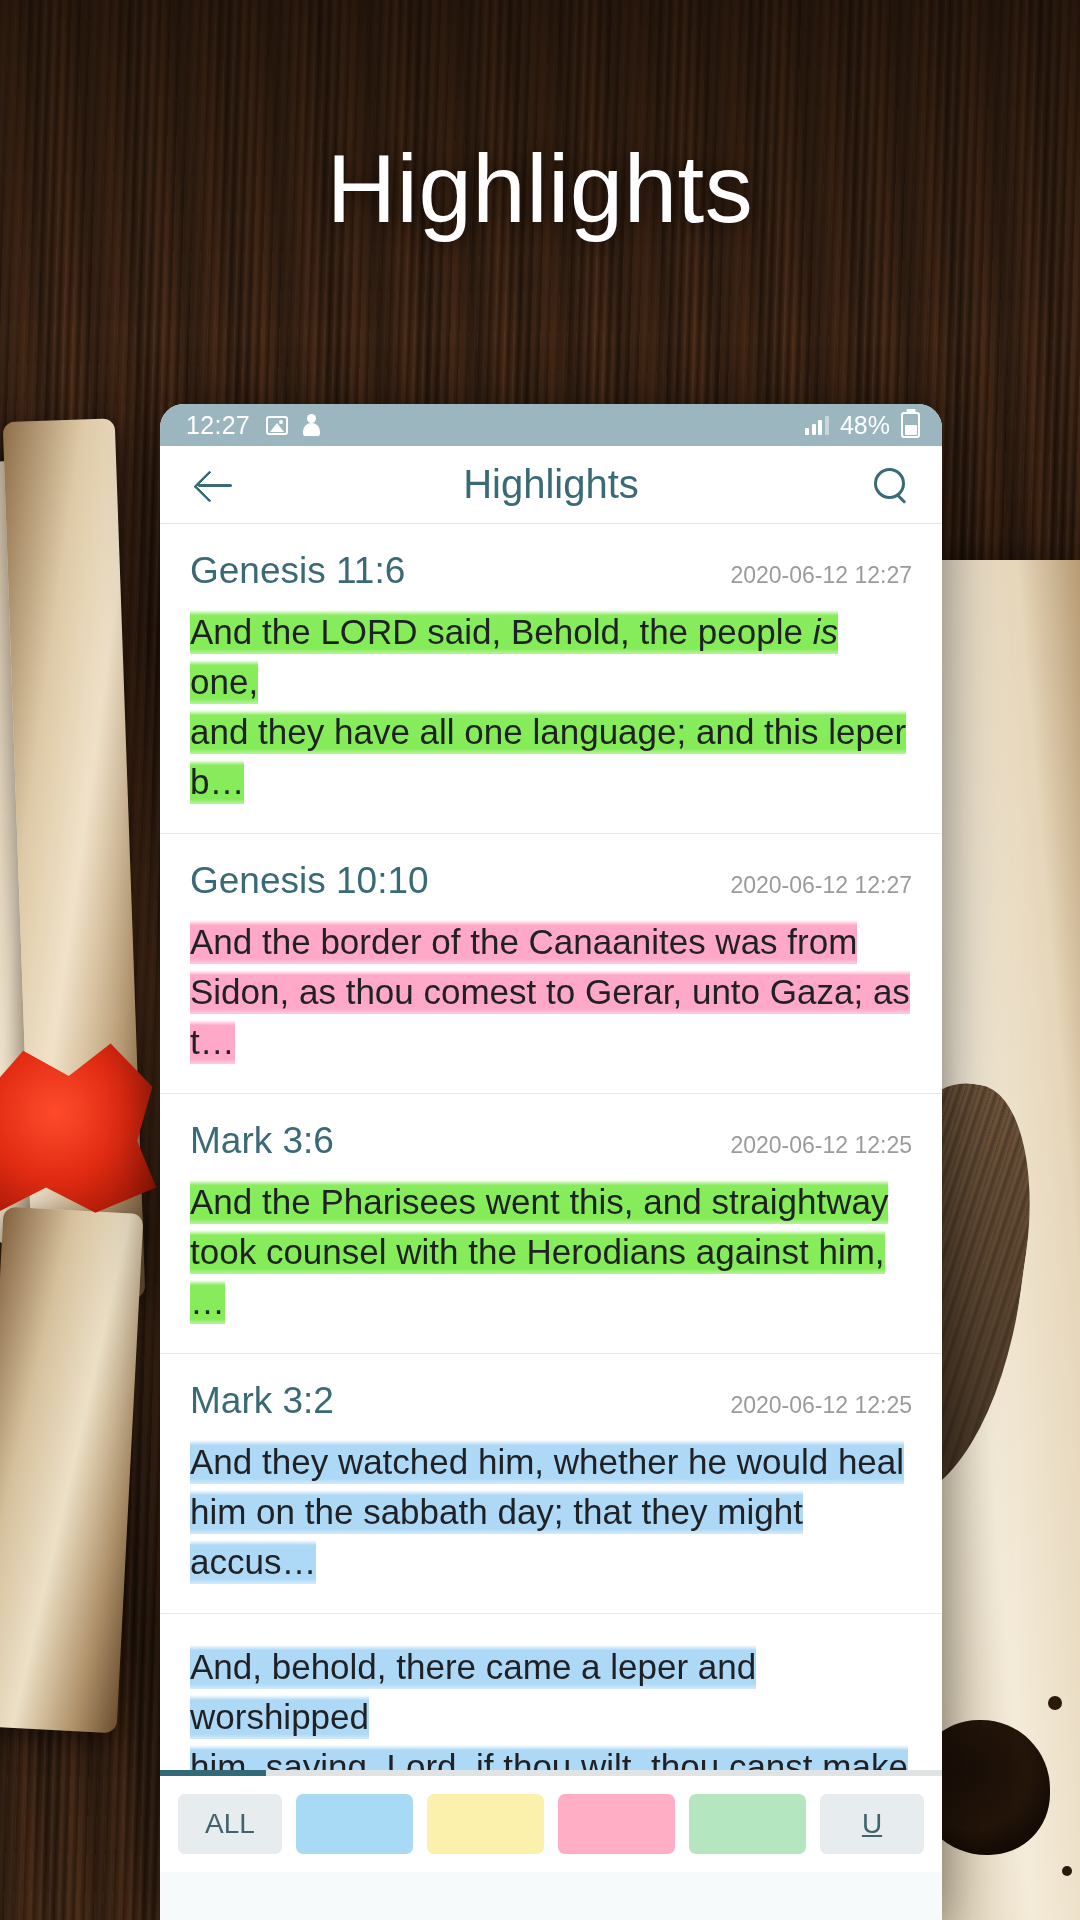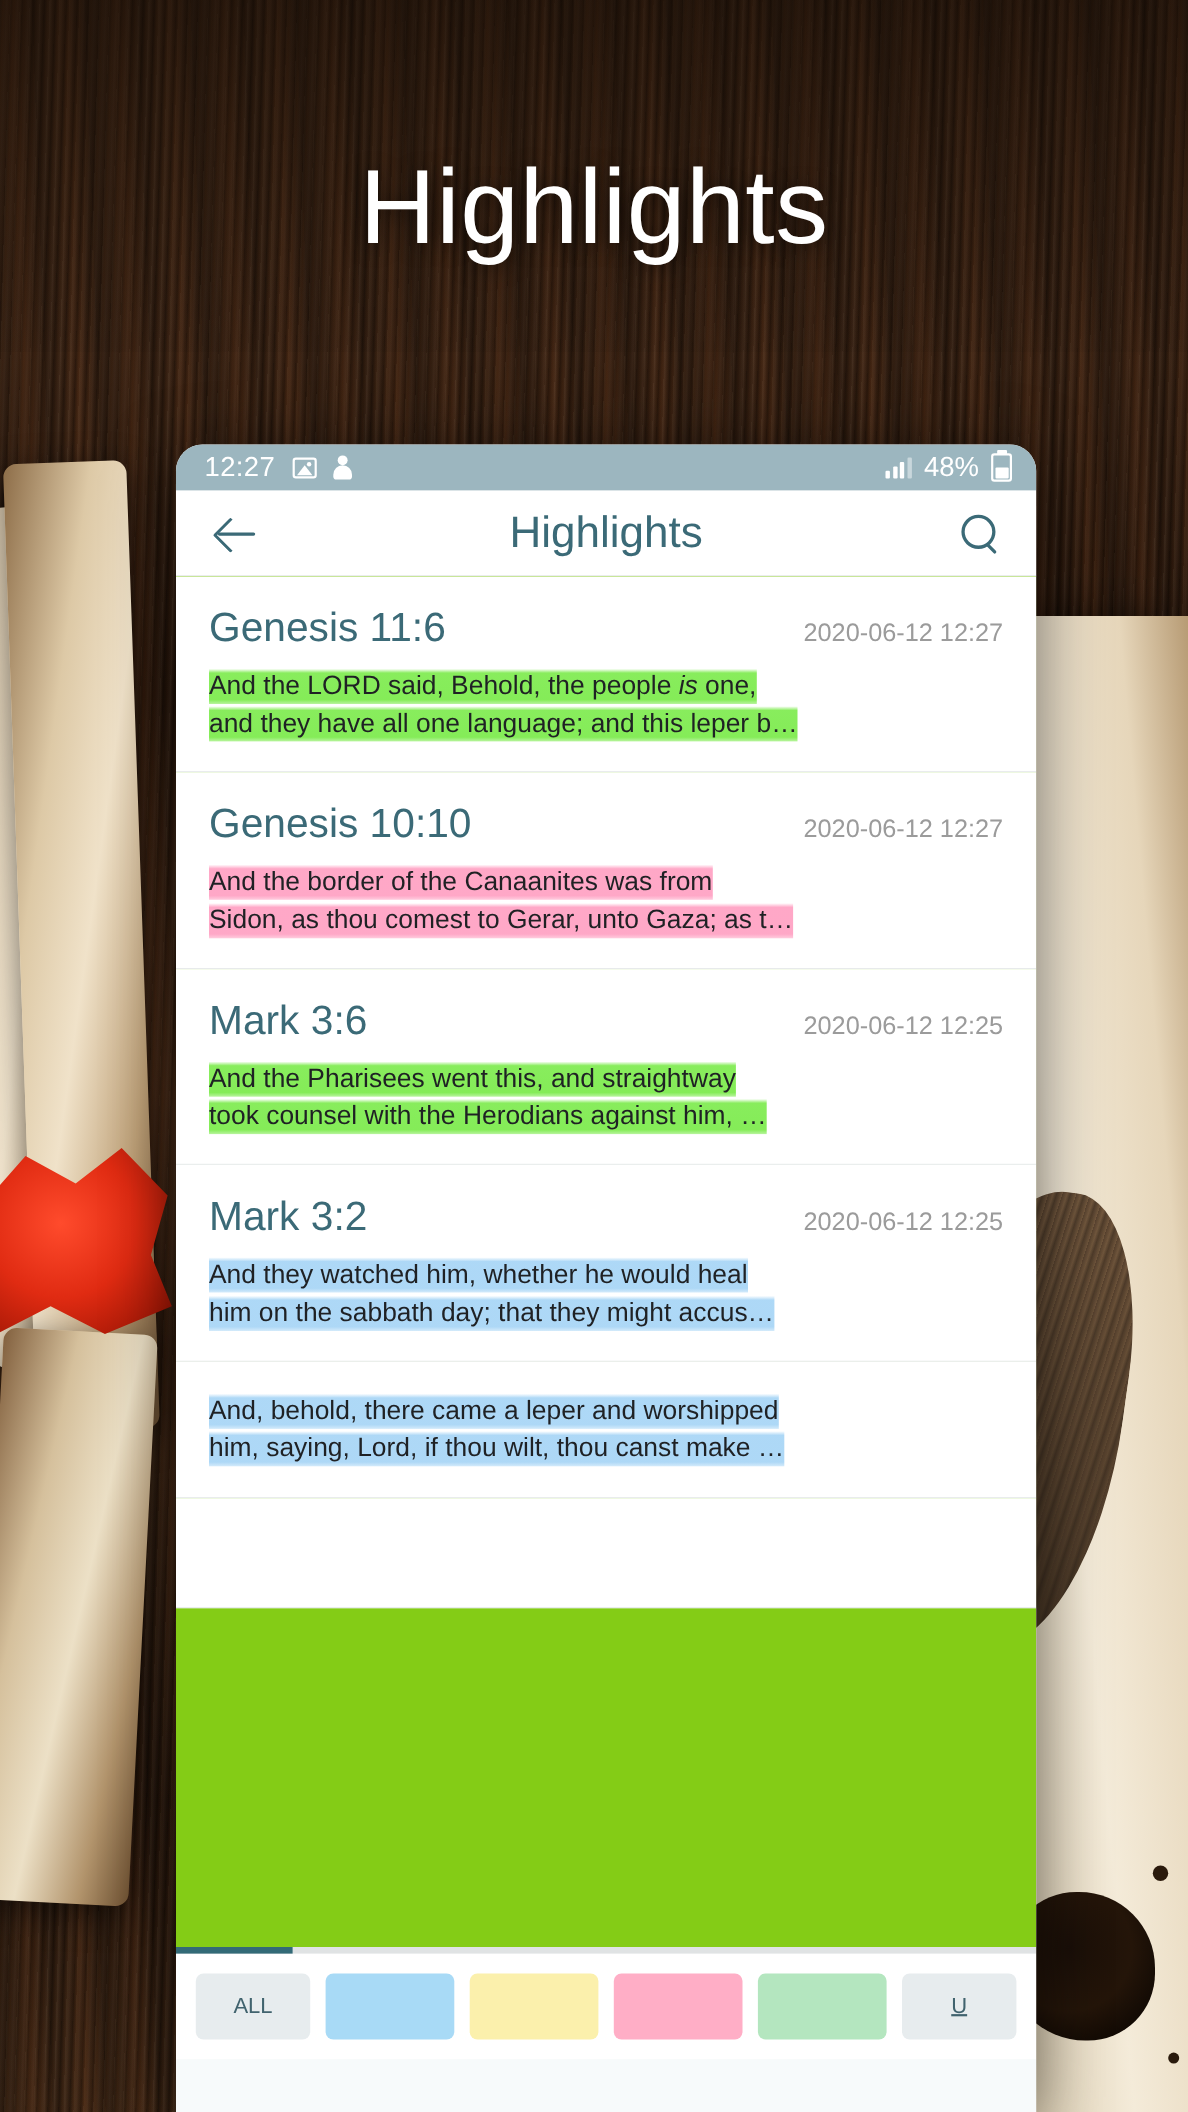--- a/index.html
+++ b/index.html
@@ -202,31 +202,31 @@
     content:""; position:absolute; left:0; top:0;
     width:25px; height:25px; border:3.2px solid #3b6a77; border-radius:50%;
   }
   .search-icon::after {
     content:""; position:absolute; right:1px; bottom:1px;
     width:12px; height:3.2px; background:#3b6a77; border-radius:2px;
     transform:rotate(45deg);
   }
 
   
-  .list { flex:1; background:#84cc16; overflow:hidden; position:relative; }
+  .list { flex:1; background:#a21caf; overflow:hidden; position:relative; }
   .hl-item {
     padding:28px 30px 26px 30px;
     border-bottom:1px solid #e7eaeb;
     background:#fff;
     cursor:pointer;
   }
   .hl-head { display:flex; align-items:baseline; margin-bottom:16px; }
   .hl-ref { font-size:37px; color:#3b6a77; font-weight:400; line-height:1.05; }
   .hl-date { margin-left:auto; font-size:23px; color:#9b9b9b; }
-  .hl-body { font-size:24px; line-height:1.43; color:#1f2124; }
+  .hl-body { font-size:35px; line-height:1.43; color:#1f2124; }
   .hl-line { display:block; width:max-content; max-width:100%; }
   .mark {
     display:inline;
     padding:2px 0 3px 0;
     box-decoration-break:clone;
     -webkit-box-decoration-break:clone;
   }
   .mark-green  { background:linear-gradient(180deg, rgba(126,235,79,.0) 0%, rgba(126,235,79,.92) 12%, rgba(126,235,79,.95) 88%, rgba(126,235,79,.55) 100%); }
   .mark-pink   { background:linear-gradient(180deg, rgba(255,163,196,.0) 0%, rgba(255,163,196,.95) 12%, rgba(255,163,196,.95) 88%, rgba(255,163,196,.55) 100%); }
   .mark-blue   { background:linear-gradient(180deg, rgba(169,214,246,.0) 0%, rgba(169,214,246,.95) 12%, rgba(169,214,246,.95) 88%, rgba(169,214,246,.5) 100%);margin-top:45px; }
@@ -245,21 +245,21 @@
   
   .filterbar {
     flex:0 0 96px; height:96px;
     background:#fff;
     display:flex; align-items:center;
     padding:0 18px; gap:14px;
   }
   .swatch {
     flex:1; height:60px; border-radius:7px; cursor:pointer;
     display:flex; align-items:center; justify-content:center;
-    font-size:20px; color:#41636e;
+    font-size:28px; color:#41636e;
   }
   .swatch.all  { background:#e7ecee; max-width:104px; }
   .swatch.und  { background:#e7ecee; max-width:104px; text-decoration:underline; }
   .bottom-fill { flex:0 0 48px; background:#f7fafb; }
 </style>
 </head>
 <body>
 
 <div id="bg">
   <div class="wood"></div>

